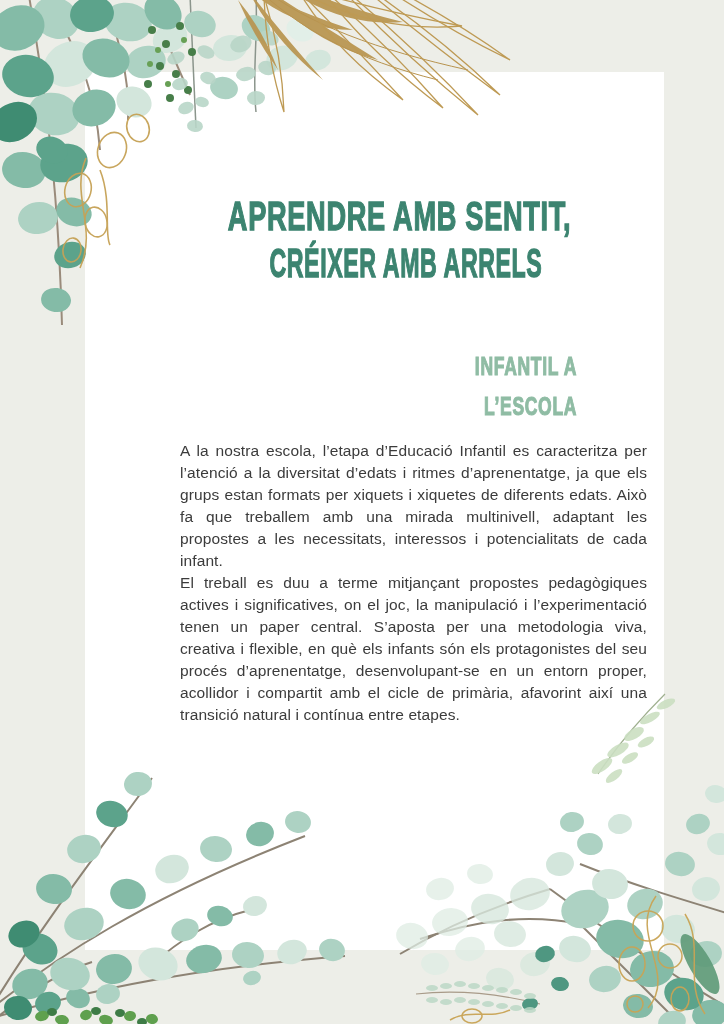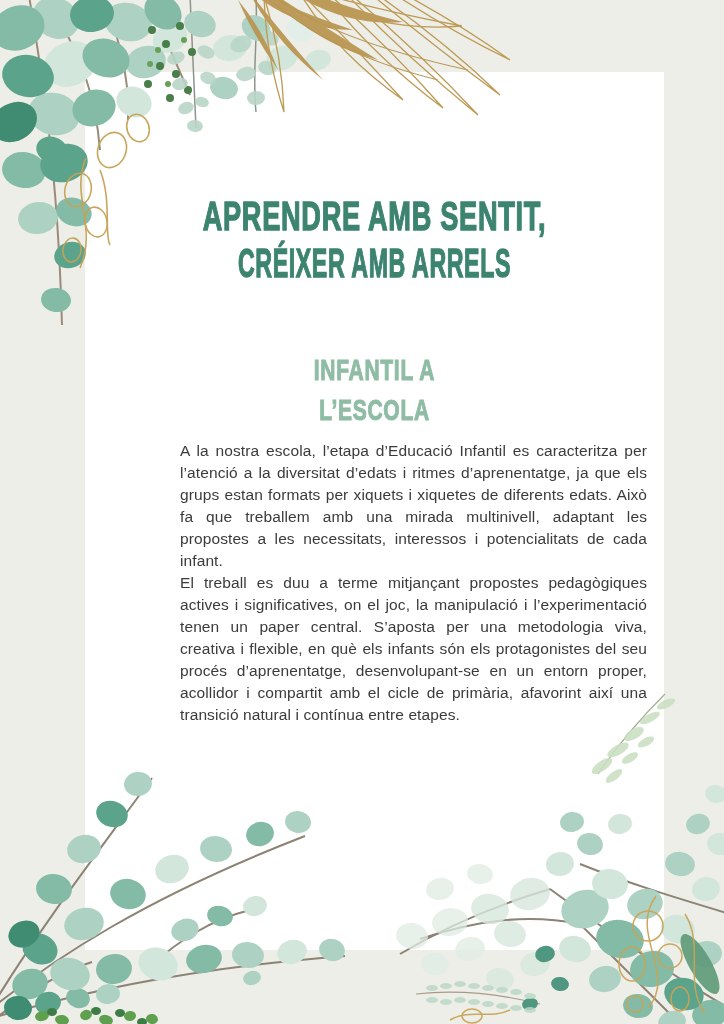--- a/index.html
+++ b/index.html
@@ -5,27 +5,27 @@
   html,body{margin:0;padding:0;background:#ECEDE6;}
   .page{position:relative;width:724px;height:1024px;background:#EDEEE8;overflow:hidden;
         font-family:"Liberation Sans",sans-serif;}
   .panel{position:absolute;left:85px;top:72px;width:579px;height:878px;background:#FFFFFF;}
   .deco{position:absolute;pointer-events:none;}
   .deco-tl{left:0;top:0;}
   .deco-tg{left:238px;top:0;}
   .deco-bl{left:0;top:770px;}
   .deco-br{left:380px;top:664px;}
   .content{position:absolute;left:85px;top:72px;width:579px;height:878px;}
-  .title{position:absolute;top:94px;left:0;width:100%;text-align:center;
+  .title{position:absolute;top:94px;left:0;width:100%;text-align:right;
          color:#3C8470;font-weight:bold;font-size:40px;line-height:47px;letter-spacing:1px;}
   .title .line{display:block;-webkit-text-stroke:1.3px #3C8470;}
   .t1{transform:scaleX(.68);}
   .t2{transform:scaleX(.58);}
-  .subtitle{position:absolute;top:253px;left:0;width:100%;text-align:center;
-            color:#8FBCA4;font-weight:bold;font-size:30px;line-height:40px;letter-spacing:1px;}
+  .subtitle{position:absolute;top:253px;left:0;width:100%;text-align:right;
+            color:#8FBCA4;font-weight:bold;font-size:25px;line-height:40px;letter-spacing:1px;}
   .subtitle .line{display:block;transform:scaleX(.70);-webkit-text-stroke:1.1px #8FBCA4;}
   .bodytext{position:absolute;left:55px;top:368px;width:467px;
             font-size:15.5px;line-height:22px;color:#3B3B3B;text-align:justify;letter-spacing:.1px;margin-left:40px;}
   .bodytext p{margin:0;}
 </style>
 </head>
 <body>
 
 <div class="page">
 

